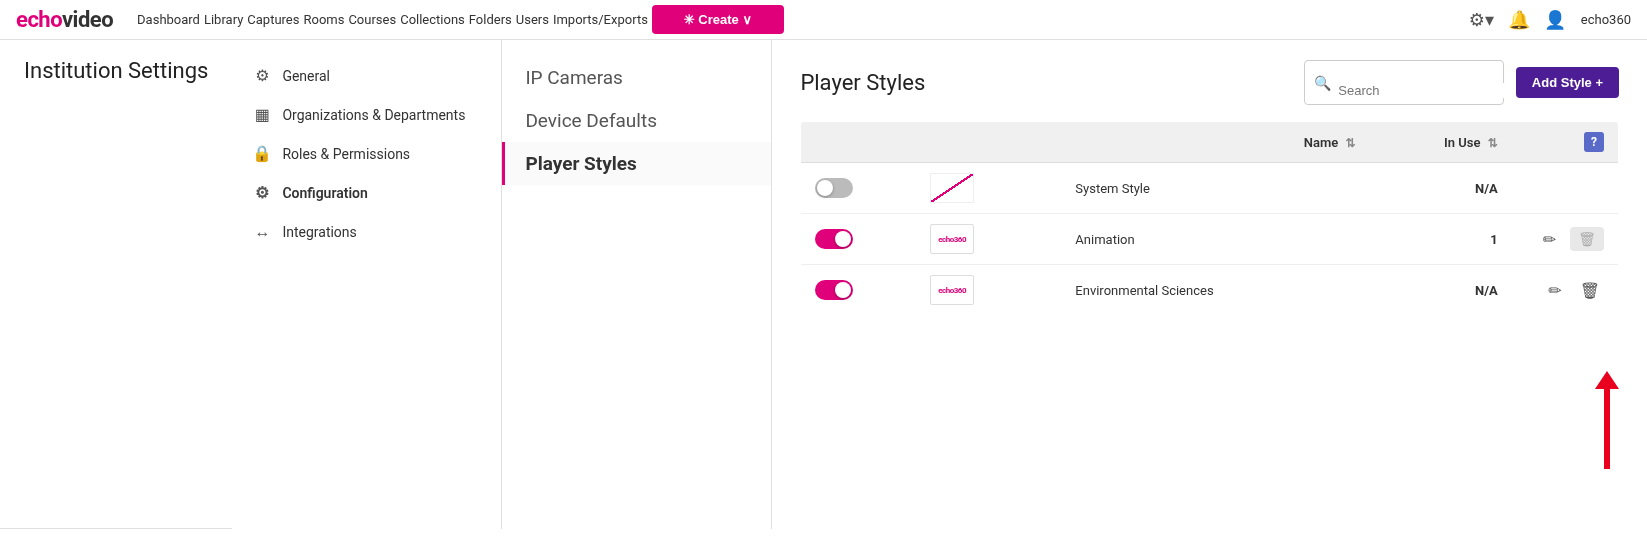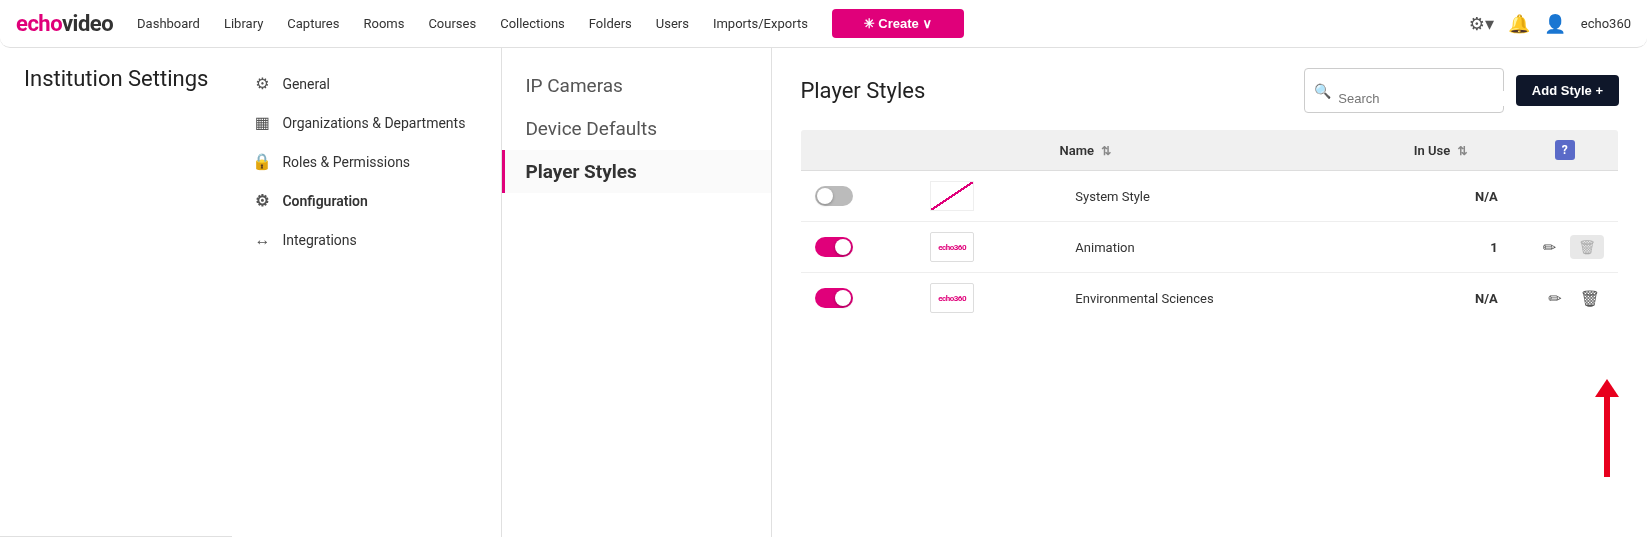--- a/index.html
+++ b/index.html
@@ -1,28 +1,27 @@
 <!DOCTYPE html>
 <html><head>
   <meta charset="utf-8">
   <style>
     * { box-sizing: border-box; margin: 0; padding: 0; }
     body { font-family: -apple-system, BlinkMacSystemFont, 'Segoe UI', Roboto, sans-serif; font-size: 14px; color: #333; background: #fff; }
 
     
     .topnav {
-      display: flex; align-items: center; height: 48px;
+      display: flex; align-items: center; height: 40px;
       padding: 0 16px; border-bottom: 1px solid #e0e0e0;
       background: #fff;
-      border-radius: 10px;
     }
     .logo { display: flex; align-items: center; margin-right: 24px; }
     .logo-text { font-size: 22px; font-weight: 700; color: #e0007a; letter-spacing: -0.5px; }
     .logo-text span { color: #333; }
-    .nav-links { display: flex; align-items: center; gap: 24px; flex: 1; }
+    .nav-links { display: flex; align-items: center; gap: 4px; flex: 1; }
     .nav-link { color: #333; text-decoration: none; font-size: 13px; white-space: nowrap; }
     .create-btn {
       background: #e0007a; color: #fff; border: none; border-radius: 4px;
       padding: 7px 32px; font-size: 13px; font-weight: 600; cursor: pointer;
       display: flex; align-items: center; gap: 6px; white-space: nowrap;
     }
     .nav-right { display: flex; align-items: center; gap: 14px; margin-left: auto; }
     .nav-icon { font-size: 18px; color: #555; cursor: pointer; }
     .nav-username { font-size: 13px; color: #333; }
 
@@ -75,29 +74,29 @@
       display: flex; align-items: center;
       border: 1px solid #ccc; border-radius: 4px; padding: 6px 10px;
       background: #fff; width: 200px;
     }
     .search-box input {
       border: none; outline: none; font-size: 13px; flex: 1; color: #3b82f6; margin-top: 16px;
     }
     .search-icon { color: #888; margin-right: 6px; font-size: 14px; }
 
     .add-style-btn {
-      background: #0f172a; color: #fff; border: none; border-radius: 4px;
+      background: #4c1d95; color: #fff; border: none; border-radius: 4px;
       padding: 8px 16px; font-size: 13px; font-weight: 600; cursor: pointer;
       display: flex; align-items: center; gap: 6px; white-space: nowrap;
     }
 
     
     .styles-table { width: 100%; border-collapse: collapse; border: 1px solid #ddd; border-radius: 4px; overflow: hidden; }
     .styles-table th {
-      background: #f0f0f0; text-align: center; padding: 10px 14px;
+      background: #f0f0f0; text-align: right; padding: 10px 14px;
       font-size: 13px; font-weight: 600; color: #333; border-bottom: 1px solid #ddd; margin-top: 12px;
     }
     .styles-table td { padding: 10px 14px; border-bottom: 1px solid #eee; font-size: 13px; color: #333; }
     .styles-table tr:last-child td { border-bottom: none; }
 
     .th-name { width: 60%; }
     .th-inuse { width: 15%; text-align: right; }
     .th-actions { width: 10%; text-align: center; }
 
     

